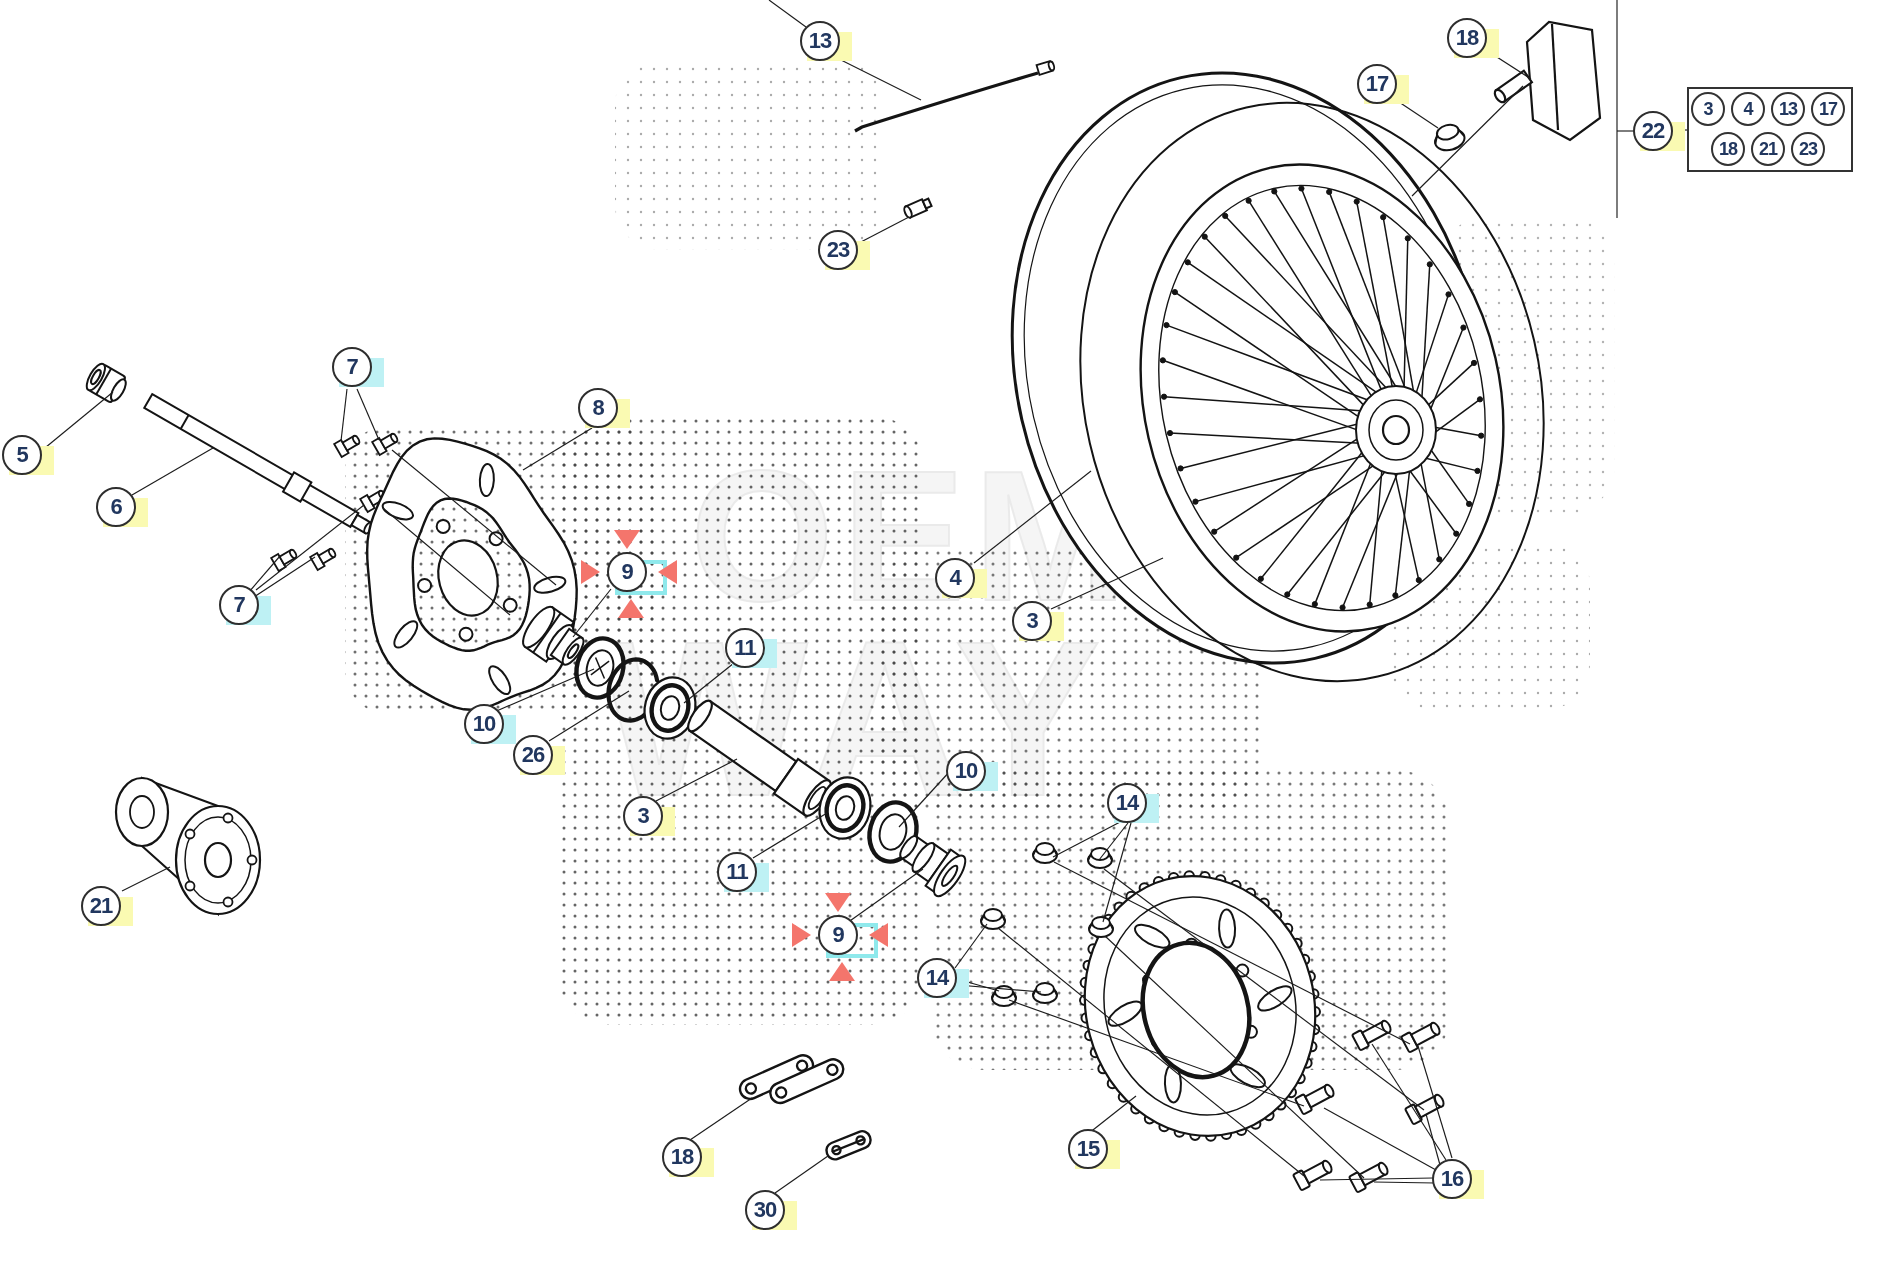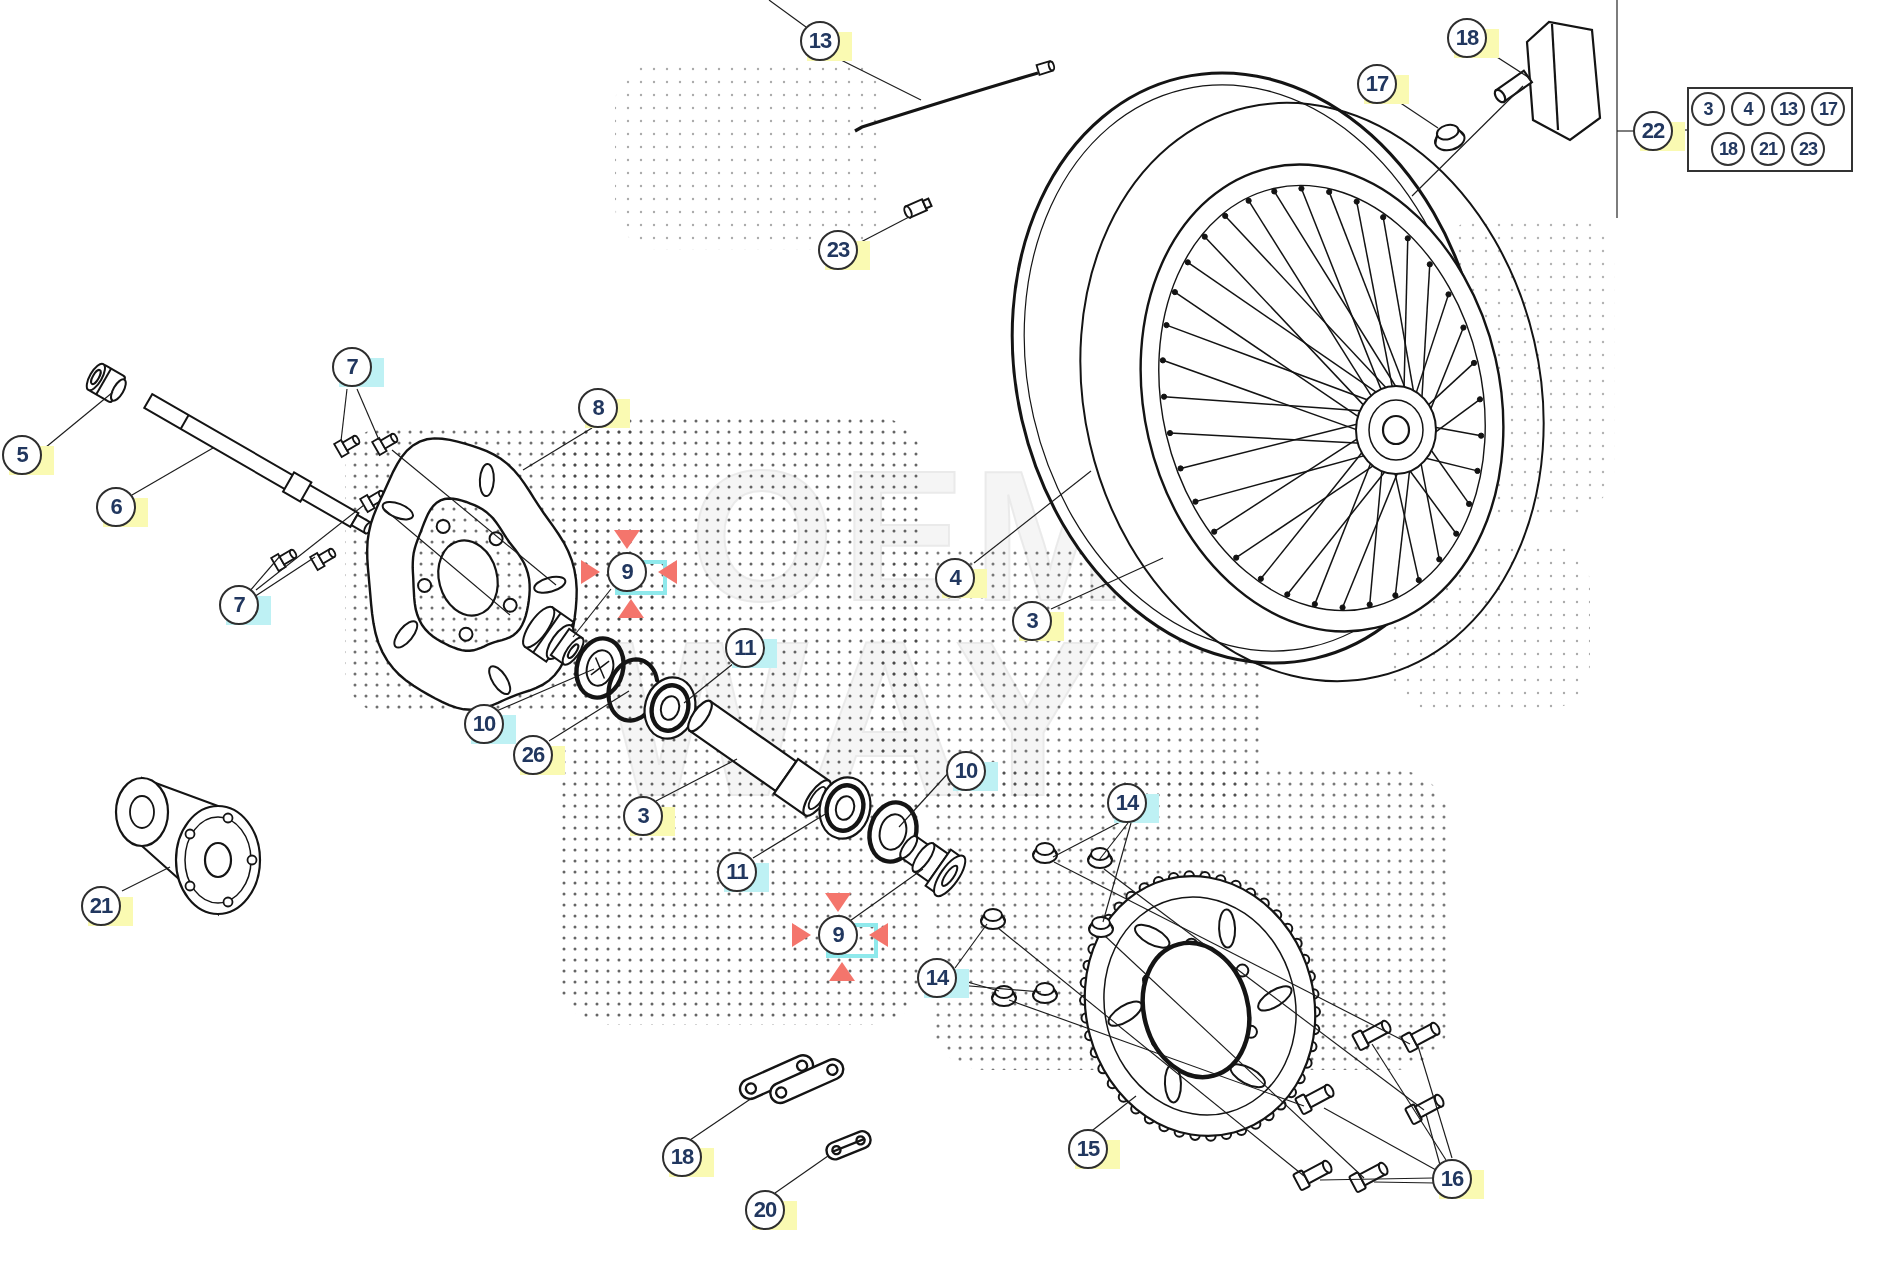--- a/index.html
+++ b/index.html
@@ -597,21 +597,21 @@
 <div class="co yellow" style="left:1432px;top:1159px">
       <span class="hl"></span>
       <span class="c">16</span>
     </div>
 <div class="co yellow" style="left:662px;top:1137px">
       <span class="hl"></span>
       <span class="c">18</span>
     </div>
 <div class="co yellow" style="left:745px;top:1190px">
       <span class="hl"></span>
-      <span class="c">20</span>
+      <span class="c">30</span>
     </div>
 <div class="co yellow" style="left:81px;top:886px">
       <span class="hl"></span>
       <span class="c">21</span>
     </div>
 
 <div class="legend">
   <span class="lc" style="left:2px;top:3px">3</span>
   <span class="lc" style="left:42px;top:3px">4</span>
   <span class="lc" style="left:82px;top:3px">13</span>

